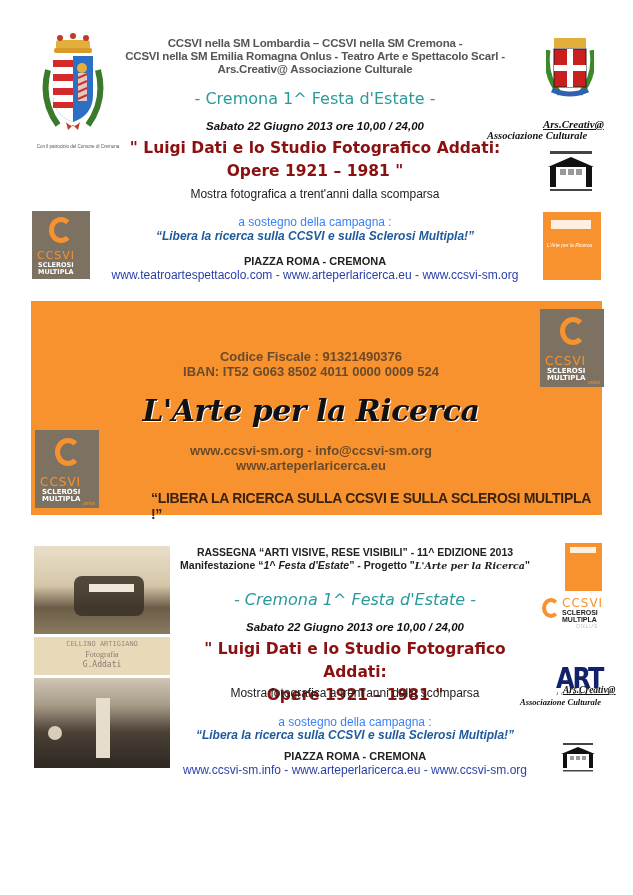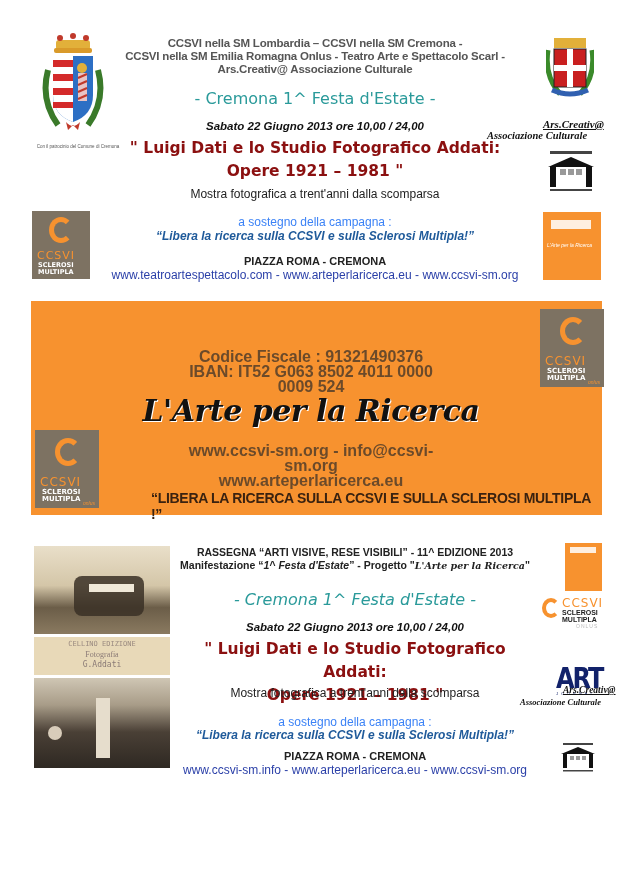--- a/index.html
+++ b/index.html
@@ -11,21 +11,21 @@
   .festa-italic { font-style:italic; }
   .date { font-style:italic; font-weight:bold; font-size:11.5px; color:#111; }
   .title-red { font-family:"DejaVu Sans", sans-serif; color:#8b1010; font-weight:bold; font-size:15.5px; line-height:23px; }
   .mostra { font-size:12px; color:#222; }
   .sostegno { font-size:12px; color:#3b82f6; }
   .campagna { font-size:12px; color:#1f5a9a; font-style:italic; font-weight:bold; }
   .piazza { font-size:11px; font-weight:bold; color:#222; }
   .links { font-size:12px; color:#2a3fa8; }
   .banner { position:absolute; left:31px; top:301px; width:571px; height:214px; background:#f7922f; }
   .banner-head { font-size:14px; font-weight:bold; color:#3a2210; letter-spacing:-0.3px; }
-  .banner-small { font-size:16px; font-weight:bold; color:#6b4a2a; line-height:15px; }
+  .banner-small { font-size:13px; font-weight:bold; color:#6b4a2a; line-height:15px; }
   .banner-script { font-family:"DejaVu Serif", serif; font-style:italic; font-weight:bold; font-size:30px; color:#111; text-shadow:1px 1px 0 #fff; letter-spacing:-0.5px; }
   .ccsvi-logo { position:absolute; background:#7d7262; }
   .ccsvi-logo .c-mark { position:absolute; border:5px solid #f7922f; border-right-color:transparent; border-radius:50%; }
   .ccsvi-logo .ccsvi-text { position:absolute; color:#f7922f; font-family:"DejaVu Sans", sans-serif; letter-spacing:1px; }
   .ccsvi-logo .scl-text { position:absolute; color:#fff; font-family:"DejaVu Sans", sans-serif; font-weight:bold; line-height:1; }
   .ccsvi-logo .onlus { position:absolute; color:#f7922f; font-size:5px; font-style:italic; }
   .arte-mini { position:absolute; background:#f7922f; }
   .photo { position:absolute; background:#d8cdb5; overflow:hidden; }
   .ars-name { font-family:"Liberation Serif", serif; font-style:italic; font-weight:bold; text-decoration:underline; color:#111; }
   .ars-sub { font-family:"Liberation Serif", serif; font-style:italic; font-weight:bold; color:#111; }
@@ -153,21 +153,21 @@
   </div>
 </div>
 
 <div>
 
   <div class="photo" style="left:34px;top:546px;width:136px;height:88px;background:linear-gradient(180deg,#e9dfc9 0%,#d4c6a8 45%,#6b5d48 70%,#8a7a60 100%);">
     <div style="position:absolute;left:40px;top:30px;width:70px;height:40px;background:#3a3026;border-radius:8px;opacity:0.85;"></div>
     <div style="position:absolute;left:55px;top:38px;width:45px;height:8px;background:#efe8d8;"></div>
   </div>
   <div class="photo" style="left:34px;top:637px;width:136px;height:38px;background:#e8d9b8;">
-    <div style="position:absolute;left:0;top:3px;width:136px;text-align:center;font-size:7px;color:#9a8a80;font-family:'DejaVu Sans Mono',monospace;">CELLINO EDIZIONE</div>
+    <div style="position:absolute;left:0;top:3px;width:136px;text-align:center;font-size:7px;color:#9a8a80;font-family:'DejaVu Sans Mono',monospace;">CELLINO ARTIGIANO</div>
     <div style="position:absolute;left:0;top:13px;width:136px;text-align:center;font-size:8px;color:#8a7a76;font-family:Liberation Serif, serif;">Fotografia</div>
     <div style="position:absolute;left:0;top:23px;width:136px;text-align:center;font-size:8px;color:#8a7a76;font-family:'DejaVu Sans Mono',monospace;">G.Addati</div>
   </div>
   <div class="photo" style="left:34px;top:678px;width:136px;height:90px;background:linear-gradient(180deg,#cfc6b4 0%,#a89c88 30%,#4a4036 60%,#2e2822 100%);">
     <div style="position:absolute;left:62px;top:20px;width:14px;height:60px;background:#e6ddcc;"></div>
     <div style="position:absolute;left:14px;top:48px;width:14px;height:14px;border-radius:50%;background:#d8ccba;"></div>
   </div>
 
   <div class="abs center" style="left:170px;top:546px;width:370px;font-size:10.5px;font-weight:bold;color:#222;">RASSEGNA “ARTI VISIVE, RESE  VISIBILI” - 11^ EDIZIONE 2013</div>
   <div class="abs center" style="left:170px;top:559px;width:370px;font-size:10.5px;font-weight:bold;color:#222;">

